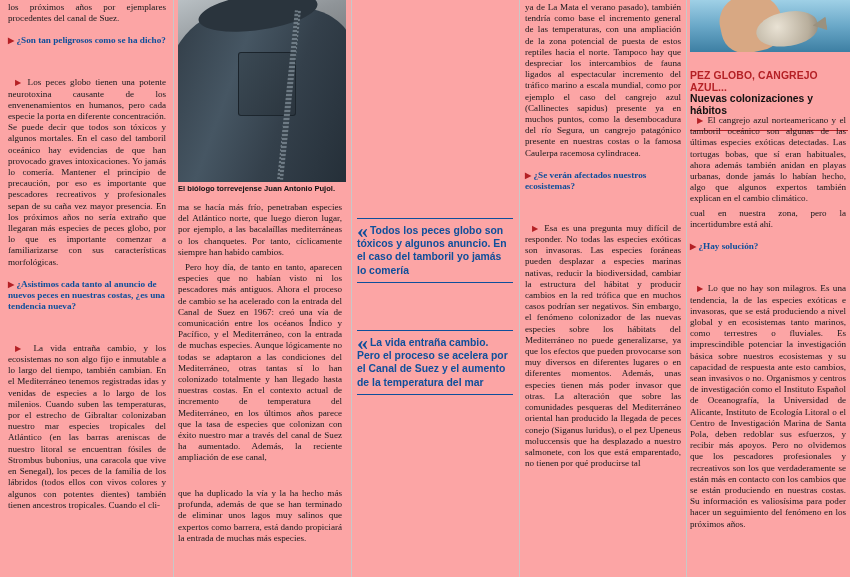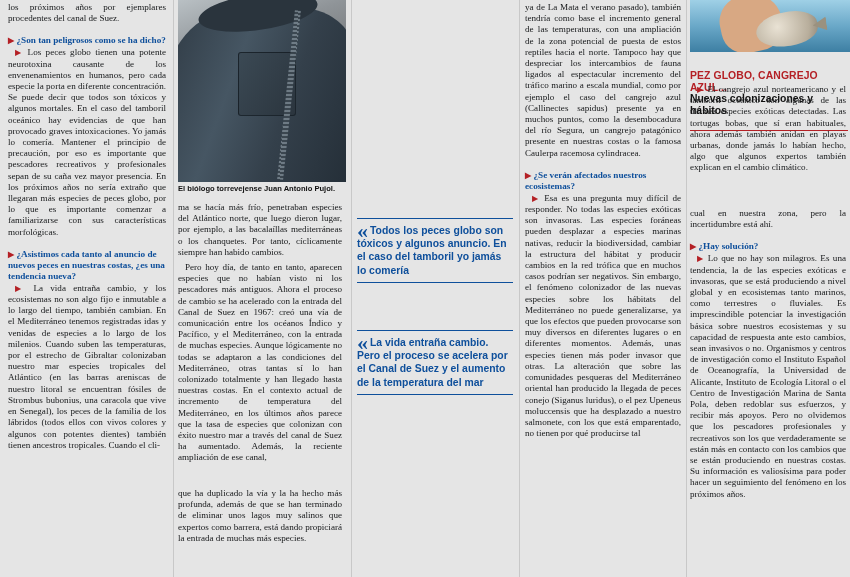--- a/index.html
+++ b/index.html
@@ -11,36 +11,36 @@
     width: 850px;
     height: 577px;
     font-family: "Liberation Serif", serif;
     color: #1a1a1a;
     overflow: hidden;
   }
   .page {
     position: relative;
     width: 850px;
     height: 577px;
-    background: #e5e5e5;
+    background: #fca5a5;
   }
 
   
   .col {
     position: absolute;
     font-size: 9.1px;
     line-height: 11.2px;
     text-align: justify;
     color: #16181a;
   }
   .col p {
     margin: 0 0 0.5px 0;
     text-indent: 0;
   }
-  .col p.ind { text-indent: 7px; }
+  .col p.ind { text-indent: 7px; margin-top: 31px; }
 
   .subhead {
     color: #0e4f9b;
     font-weight: bold;
     font-size: 9.2px;
     line-height: 11px;
     margin: 11px 0 1px 0;
     text-align: left;
   }
   .tri-red {

